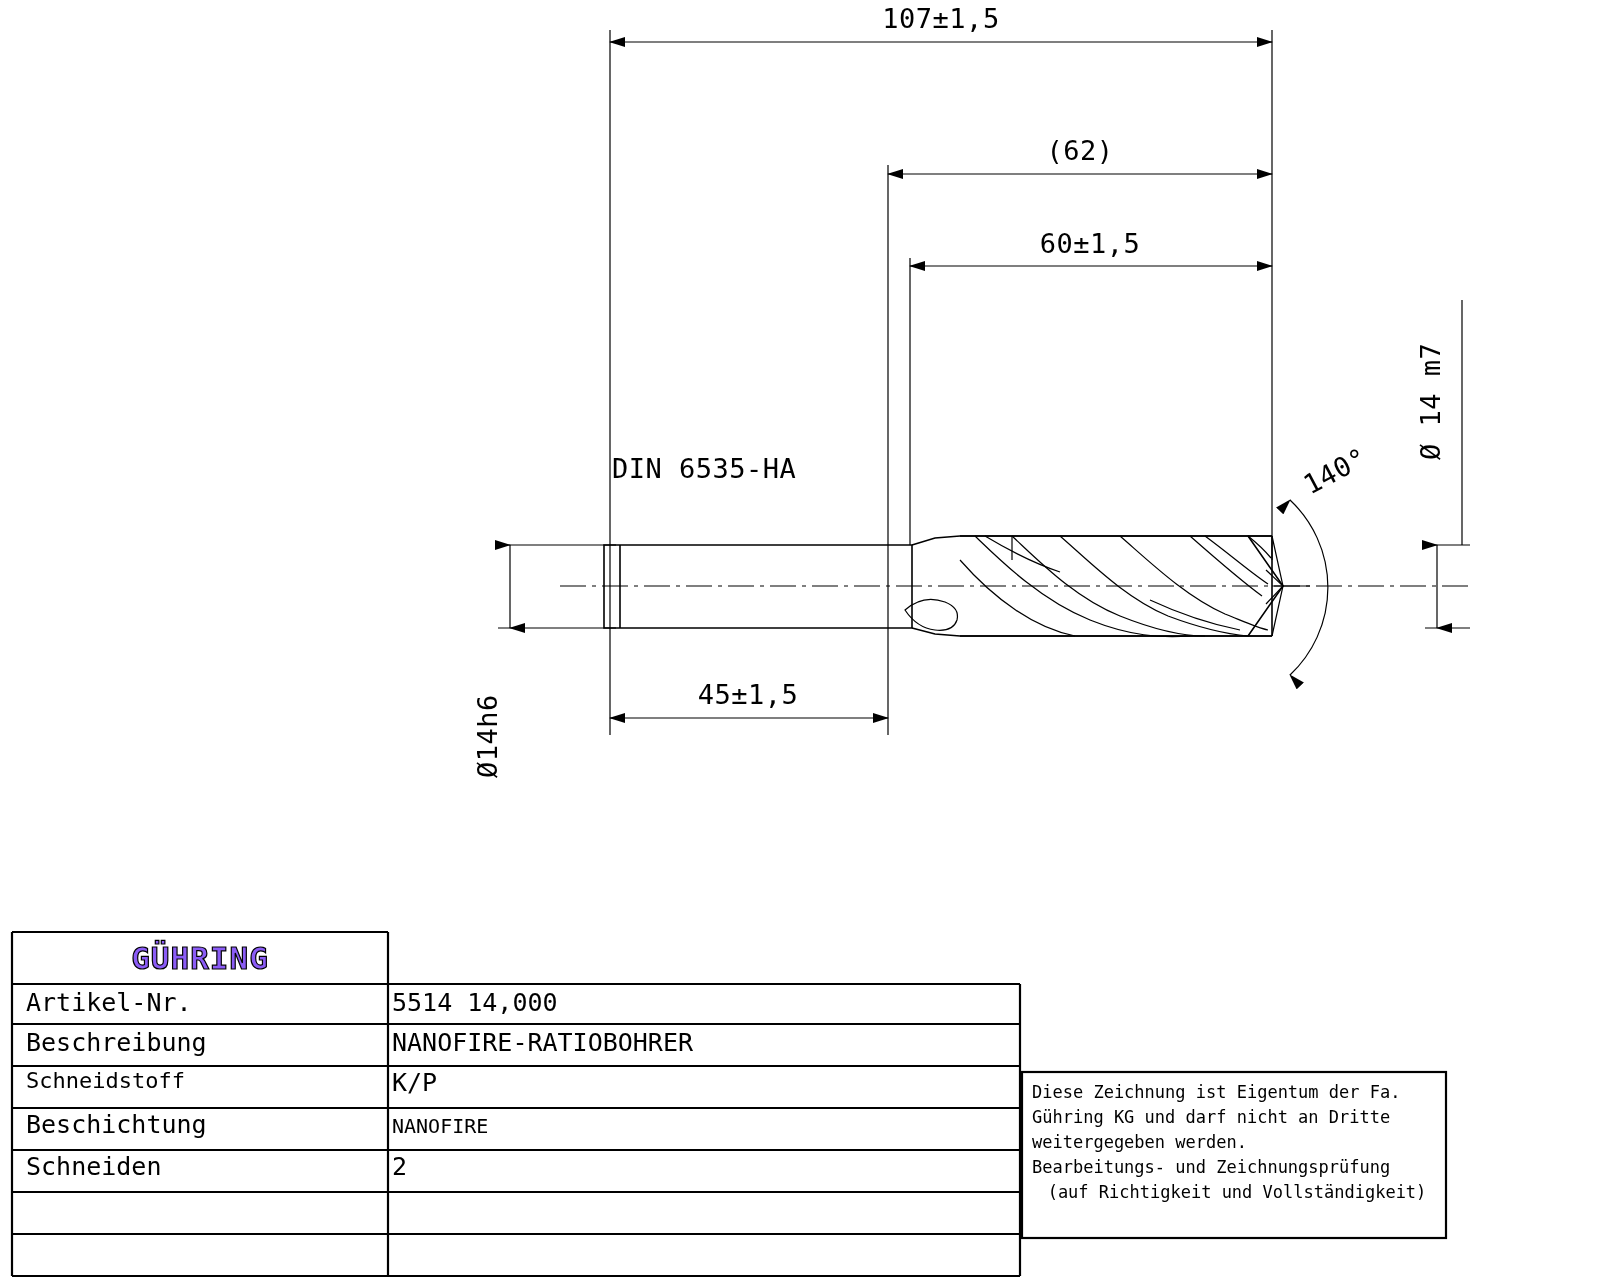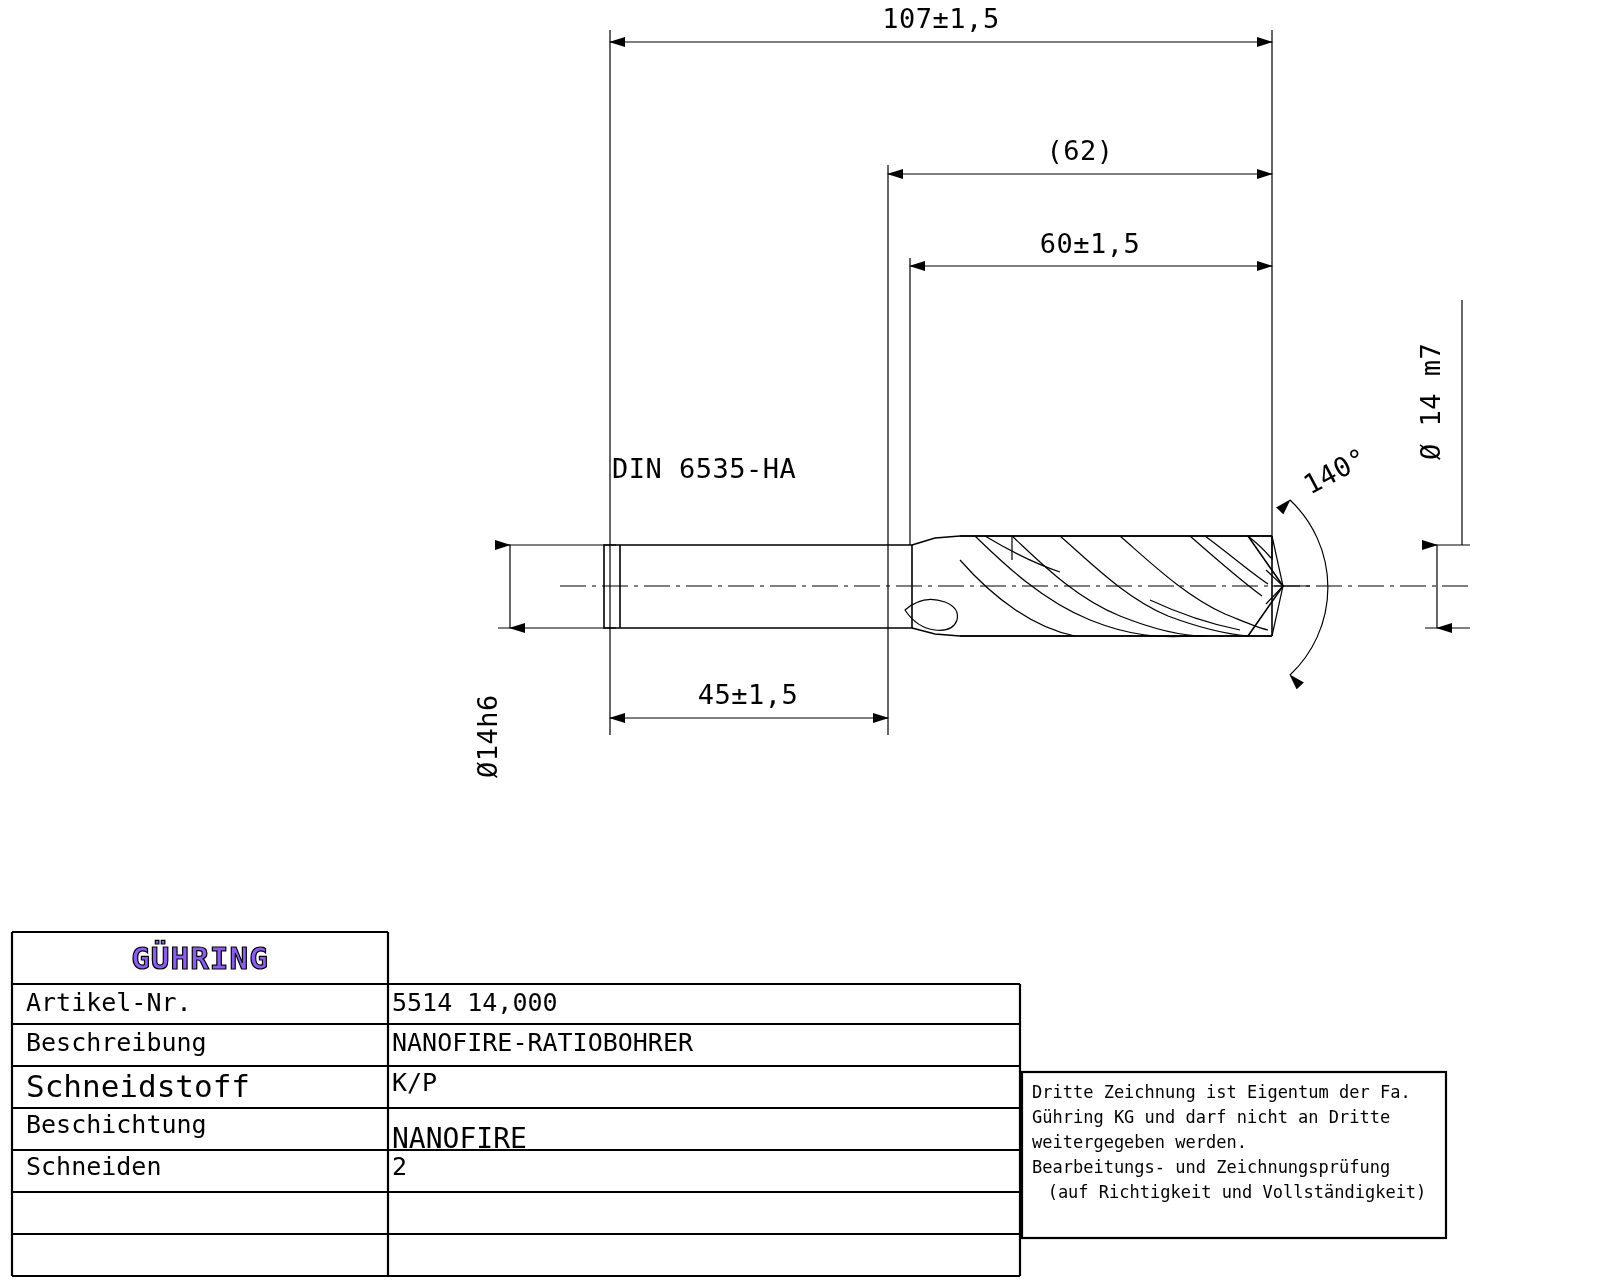--- a/index.html
+++ b/index.html
@@ -206,37 +206,37 @@
       <span style="position:absolute; left:14px; top:4px; font-size:25px;">Artikel-Nr.</span>
       <span style="position:absolute; left:380px; top:4px; font-size:25px;">5514 14,000</span>
     </div>
 
     <div style="position:relative; height:40px;">
       <span style="position:absolute; left:14px; top:4px; font-size:25px;">Beschreibung</span>
       <span style="position:absolute; left:380px; top:4px; font-size:25px;">NANOFIRE-RATIOBOHRER</span>
     </div>
 
     <div style="position:relative; height:42px;">
-      <span style="position:absolute; left:14px; top:4px; font-size:31px;">Schneidstoff</span>
+      <span style="position:absolute; left:14px; top:4px; font-size:22px;">Schneidstoff</span>
       <span style="position:absolute; left:380px; top:4px; font-size:25px;">K/P</span>
     </div>
 
     <div style="position:relative; height:42px;">
       <span style="position:absolute; left:14px; top:4px; font-size:25px;">Beschichtung</span>
-      <span style="position:absolute; left:380px; top:16px; font-size:28px;">NANOFIRE</span>
+      <span style="position:absolute; left:380px; top:8px; font-size:20px;">NANOFIRE</span>
     </div>
 
 
     <div style="position:relative; height:42px;">
       <span style="position:absolute; left:14px; top:4px; font-size:25px;">Schneiden</span>
       <span style="position:absolute; left:380px; top:4px; font-size:25px;">2</span>
     </div>
   </div>
 
   <div style="position:absolute; left:1032px; top:1080px; width:410px; line-height:25px;">
-    <div style="font-size:17px;">Dritte Zeichnung ist Eigentum der Fa.</div>
+    <div style="font-size:17px;">Diese Zeichnung ist Eigentum der Fa.</div>
     <div style="font-size:17px;">Gühring KG und darf nicht an Dritte</div>
     <div style="font-size:17px;">weitergegeben werden.</div>
     <div style="font-size:17px;">Bearbeitungs- und Zeichnungsprüfung</div>
     <div style="font-size:17px;text-align:center;">(auf Richtigkeit und Vollständigkeit)</div>
   </div>
 
 </div>
 
 </body></html>

